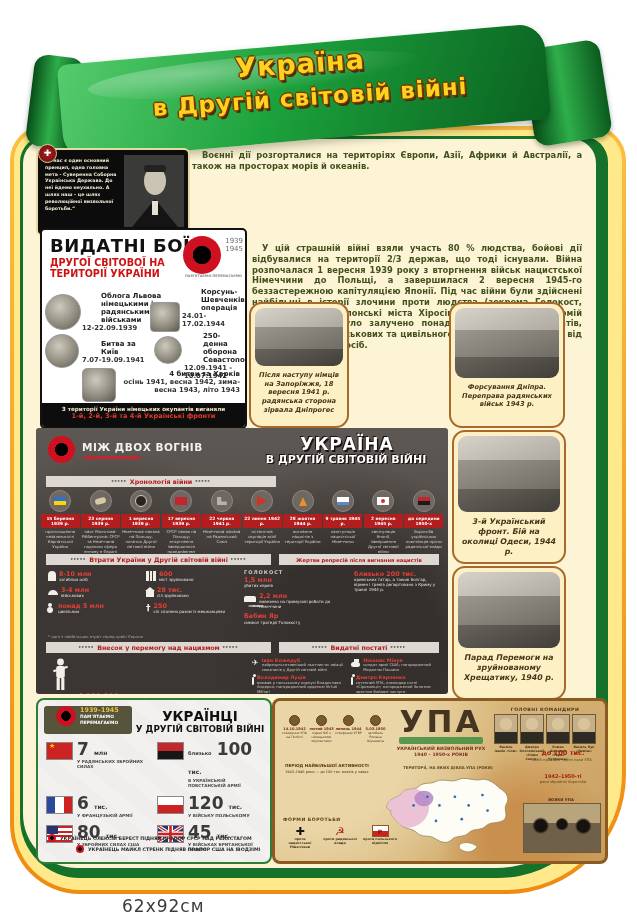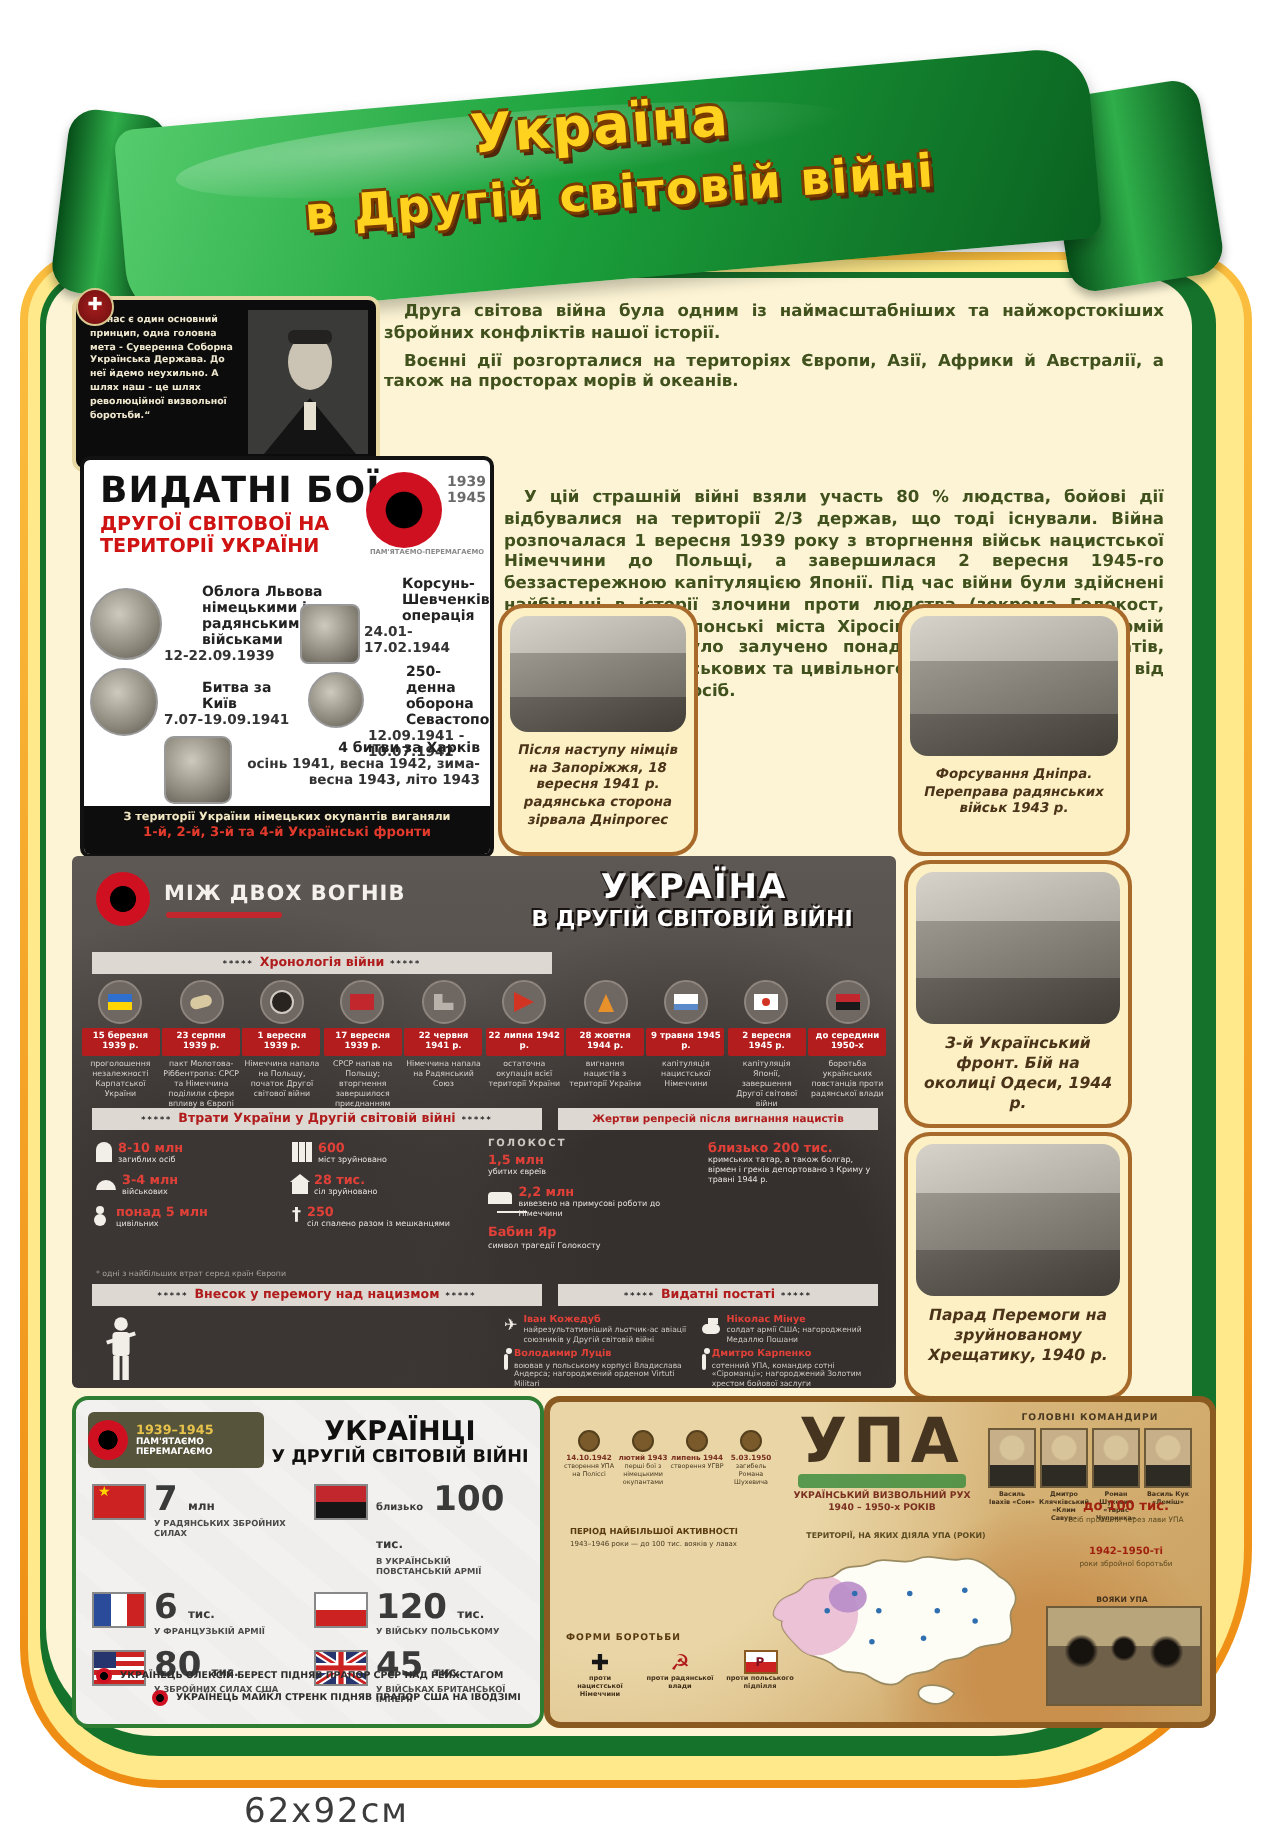--- a/index.html
+++ b/index.html
@@ -31,21 +31,21 @@
   .cross-badge{left:38px;top:144px;width:17px;height:17px;border-radius:50%;background:radial-gradient(#a51d1d,#6d0f0f);
     border:1px solid #d8c890;color:#fff;font-size:9px;line-height:16px;text-align:center;font-weight:700;}
   
   .intro{color:#41511d;font-weight:700;font-size:8.3px;line-height:1.3;text-align:justify;}
   .intro p{margin:0 0 3px 0;text-indent:10px;}
   
   .battles{left:40px;top:228px;width:203px;height:197px;background:#fff;border:2px solid #121212;border-radius:5px;overflow:hidden;}
   .bat-title{position:absolute;left:8px;top:5px;font-size:18px;font-weight:800;color:#111;letter-spacing:.5px;}
   .bat-sub{position:absolute;left:8px;top:27px;width:126px;font-size:9.6px;line-height:1.15;font-weight:800;color:#cf1212;}
   .poppy{border-radius:50%;background:radial-gradient(circle at 50% 50%,#000 0 33%,#cf1020 35% 100%);}
-  .bat-years{position:absolute;right:2px;top:8px;font-size:7px;font-weight:700;color:#6b6b6b;line-height:1.1;text-align:right;}
+  .bat-years{position:absolute;right:2px;top:8px;font-size:7px;font-weight:400;color:#6b6b6b;line-height:1.1;text-align:right;}
   .bat-motto{position:absolute;right:3px;top:44px;font-size:3.4px;font-weight:700;color:#8a8a8a;}
   .bat-item .n{font-size:7px;font-weight:700;color:#222;line-height:1.15;margin-left:19px;}
   .bat-item .d{font-size:6.8px;font-weight:700;color:#333;}
   .bphoto{border-radius:50%;background:radial-gradient(circle at 40% 35%,#cfcabe,#8d887c 60%,#5c574d);border:1px solid #999;}
   .bat-footer{position:absolute;left:0;bottom:0;width:100%;height:24px;background:#0d0d0d;text-align:center;}
   .bat-f1{font-size:5.6px;color:#f3e8c4;font-weight:700;margin-top:3px;}
   .bat-f2{font-size:6.6px;color:#e23a2c;font-weight:800;}
   
   .pcard{background:#fdf0c4;border:2px solid #a86a2a;border-radius:13px;overflow:hidden;}
   .pimg{margin:4px;border-radius:9px;background:
@@ -106,21 +106,21 @@
   .g-arrow{width:0;height:0;border-top:5px solid transparent;border-bottom:5px solid transparent;border-left:10px solid #d23424;}
   .g-torch{width:0;height:0;border-left:4px solid transparent;border-right:4px solid transparent;border-bottom:9px solid #e8912a;}
   .g-white{width:12px;height:8px;background:linear-gradient(#fff 0 60%,#5a8ac9 60% 100%);}
   .g-japan{width:12px;height:8px;background:#fff;position:relative;}
   .g-japan:before{content:"";position:absolute;left:4px;top:2px;width:4px;height:4px;border-radius:50%;background:#d23424;}
   .g-upa{width:12px;height:8px;background:linear-gradient(#c1272d 0 50%,#1a1a1a 50% 100%);}
   
   .ukr{left:36px;top:698px;width:232px;height:162px;border:2.5px solid #2e7d32;border-radius:8px;overflow:hidden;
     background:linear-gradient(rgba(255,255,255,.82),rgba(255,255,255,.82)),
       repeating-linear-gradient(40deg,#b9b4aa 0 14px,#a8a398 14px 30px);}
-  .ukr-badge{position:absolute;left:6px;top:6px;width:88px;height:28px;background:#56543a;border-radius:3px;display:flex;align-items:center;gap:4px;padding-left:0;box-sizing:border-box;}
+  .ukr-badge{position:absolute;left:6px;top:6px;width:88px;height:28px;background:#56543a;border-radius:3px;display:flex;align-items:flex-start;gap:4px;padding-left:12px;box-sizing:border-box;}
   .ukr-badge .y{font-size:6.4px;color:#e7c24a;font-weight:800;}
   .ukr-badge .m{font-size:4.4px;color:#fff;font-weight:700;line-height:1.25;}
   .ukr-t1{position:absolute;left:98px;top:8px;width:128px;text-align:center;font-size:13.5px;font-weight:800;color:#101010;}
   .ukr-t2{position:absolute;left:96px;top:24px;width:132px;text-align:center;font-size:8.8px;font-weight:800;color:#101010;}
   .ukr-grid{position:absolute;left:8px;top:40px;width:216px;display:grid;grid-template-columns:1fr 1fr;grid-row-gap:5px;grid-column-gap:6px;}
   .ue{display:flex;gap:4px;align-items:flex-start;}
   .ue .flag{width:25px;height:16px;border:.5px solid #888;flex:none;margin-top:2px;}
   .ue .big{font-size:17px;font-weight:800;color:#3a3a3a;line-height:1;}
   .ue .unit{font-size:6px;font-weight:800;color:#3a3a3a;}
   .ue .pfx{font-size:5px;font-weight:700;color:#3a3a3a;}
@@ -206,21 +206,20 @@
       <rect x="0" y="0" width="60" height="72" fill="#3a3a38"></rect>
       <ellipse cx="31" cy="26" rx="11" ry="14" fill="#cbc4b4"></ellipse>
       <rect x="20" y="10" width="22" height="7" rx="3" fill="#242220"></rect>
       <path d="M8,72 L31,44 L54,72 Z" fill="#141414"></path>
       <rect x="28" y="46" width="6" height="14" fill="#e6e0d0"></rect>
     </svg>
   </div>
   <div class="abs cross-badge">✚</div>
 
   <div class="abs intro" style="left:192px;top:150px;width:390px;">
-    <p>Друга світова війна була одним із наймасштабніших та найжорстокіших збройних конфліктів нашої історії.</p>
     <p>Воєнні дії розгорталися на територіях Європи, Азії, Африки й Австралії, а також на просторах морів й океанів.</p>
   </div>
   <div class="abs intro" style="left:252px;top:243px;width:330px;">
     <p>У цій страшній війні взяли участь 80 % людства, бойові дії відбувалися на території 2/3 держав, що тоді існували. Війна розпочалася 1 вересня 1939 року з вторгнення військ нацистської Німеччини до Польщі, а завершилася 2 вересня 1945-го беззастережною капітуляцією Японії. Під час війни були здійснені найбільші в історії злочини проти людства (зокрема Голокост, ядерні атаки на японські міста Хіросіму та Нагасакі). До армій ворожих сторін було залучено понад 110 мільйонів солдатів, загальні втрати військових та цивільного населення становлять від 50 до 85 мільйонів осіб.</p>
   </div>
 
   <div class="abs battles">
     <div class="bat-title">ВИДАТНІ БОЇ</div>
     <div class="bat-sub">ДРУГОЇ СВІТОВОЇ НА ТЕРИТОРІЇ УКРАЇНИ</div>
     <div class="abs poppy" style="right:24px;top:6px;width:38px;height:38px;"></div>

